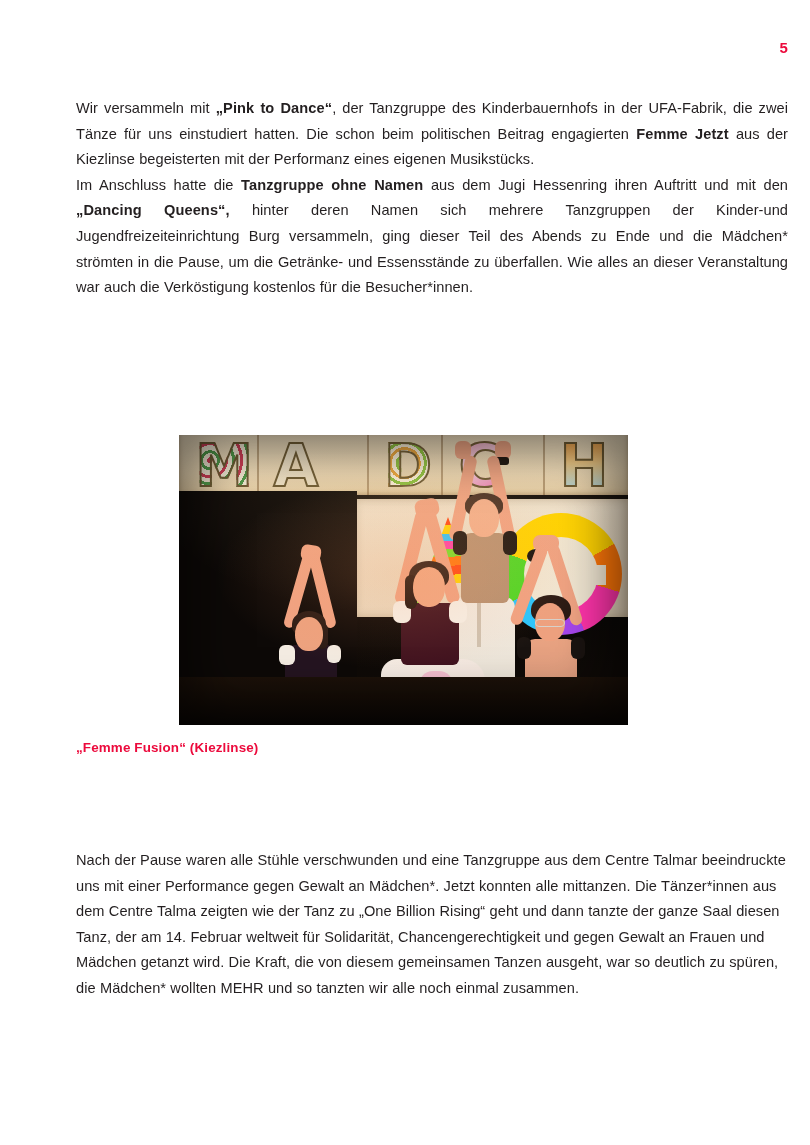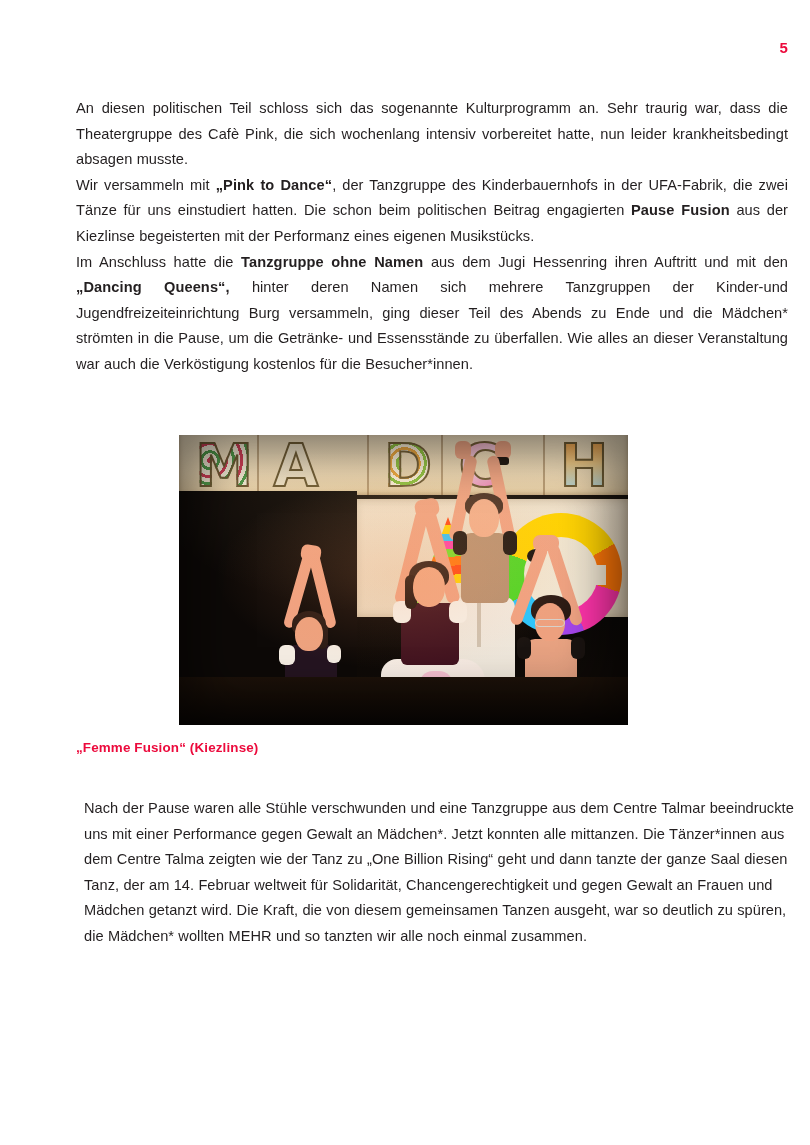--- a/index.html
+++ b/index.html
@@ -285,40 +285,36 @@
     top: 740px;
     font-size: 13.4px;
     font-weight: 700;
     color: #ec0a3c;
     letter-spacing: 0.15px;
   }
 
   .content-bottom {
     position: absolute;
     left: 76px;
-    top: 796px;
+    top: 848px;
     width: 712px;
-    margin-left: 8px;
   }
 </style>
 </head>
 <body>
 
 <div class="page">
 
   <div class="page-number">5</div>
 
   <div class="content">
 
+
     <p class="para">
-      <span>An diesen politischen Teil schloss sich das sogenannte Kulturprogramm an. Sehr traurig war, dass die Theatergruppe des Cafè Pink, die sich wochenlang intensiv vorbereitet hatte, nun leider krankheitsbedingt absagen musste.</span>
-    </p>
-
-    <p class="para">
-      <span>Wir versammeln mit </span><b>„Pink to Dance“</b><span>, der Tanzgruppe des Kinderbauernhofs in der UFA-Fabrik, die zwei Tänze für uns einstudiert hatten. Die schon beim politischen Beitrag engagierten </span><b>Pause Fusion</b><span> aus der Kiezlinse begeisterten mit der Performanz eines eigenen Musikstücks.</span>
+      <span>Wir versammeln mit </span><b>„Pink to Dance“</b><span>, der Tanzgruppe des Kinderbauernhofs in der UFA-Fabrik, die zwei Tänze für uns einstudiert hatten. Die schon beim politischen Beitrag engagierten </span><b>Femme Jetzt</b><span> aus der Kiezlinse begeisterten mit der Performanz eines eigenen Musikstücks.</span>
     </p>
 
     <p class="para">
       <span>Im Anschluss hatte die </span><b>Tanzgruppe ohne Namen</b><span> aus dem Jugi Hessenring ihren Auftritt und mit den </span><b>„Dancing Queens“,</b><span> hinter deren Namen sich mehrere Tanzgruppen der Kinder-und Jugendfreizeiteinrichtung Burg versammeln, ging dieser Teil des Abends zu Ende und die Mädchen* strömten in die Pause, um die Getränke- und Essensstände zu überfallen. Wie alles an dieser Veranstaltung war auch die Verköstigung kostenlos für die Besucher*innen.</span>
     </p>
   </div>
 
   <div class="photo-wrap">
     <div class="photo">
 

